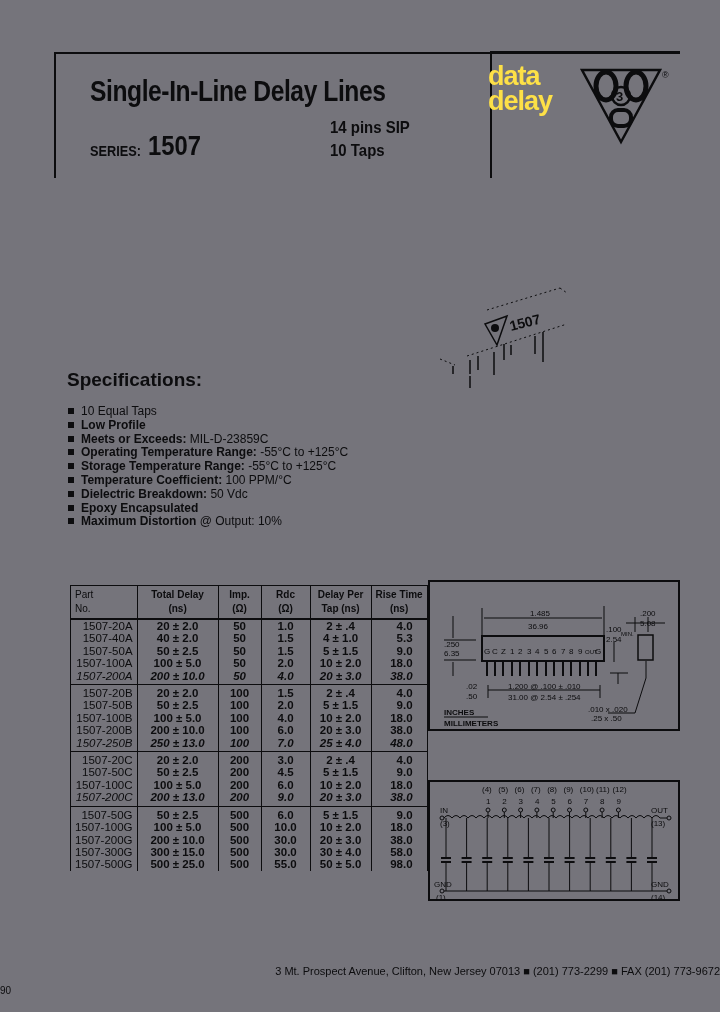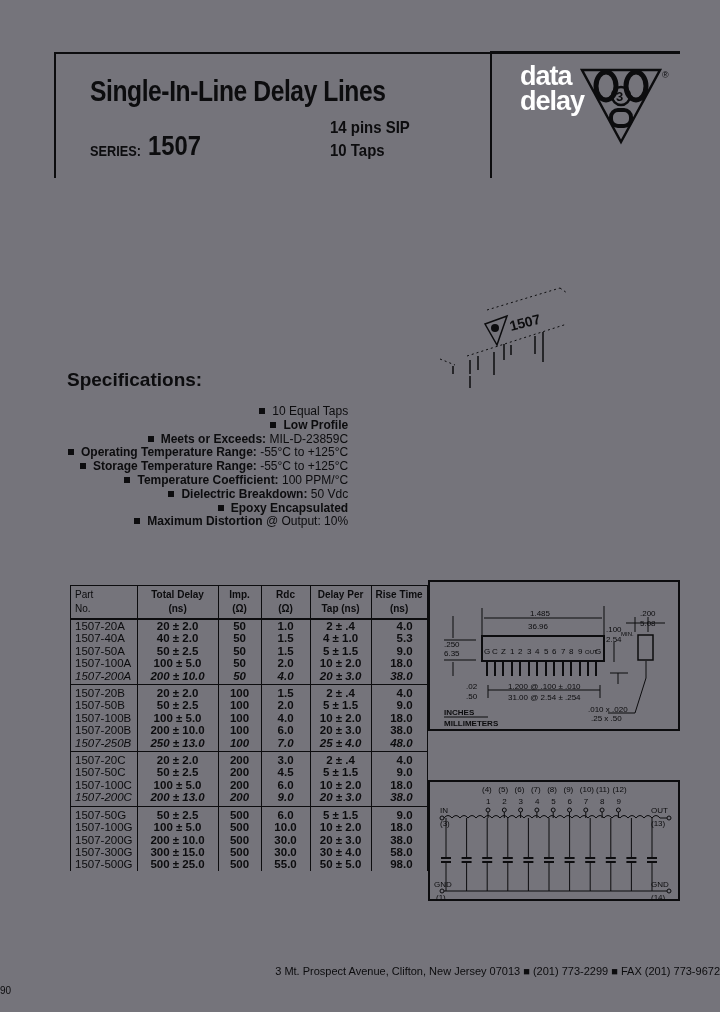--- a/index.html
+++ b/index.html
@@ -9,35 +9,35 @@
   }
   .abs { position:absolute; }
   
   .header-box { left:54px; top:52px; width:626px; height:126px; border-top:2px solid #0c0c0e; border-left:2px solid #0c0c0e; box-sizing:border-box; }
   .title { left:90px; top:74px; font-family:"Liberation Sans Narrow","Liberation Sans", sans-serif; font-weight:bold; font-size:30px; letter-spacing:-0.5px; transform:scaleX(0.82); transform-origin:left top; white-space:nowrap; }
   .series-label { left:90px; top:142px; font-weight:bold; font-size:15px; transform:scaleX(0.85); transform-origin:left top; }
   .series-num { left:148px; top:130px; font-weight:bold; font-size:28px; transform:scaleX(0.85); transform-origin:left top; }
   .sub1 { left:330px; top:118px; font-weight:bold; font-size:17px; transform:scaleX(0.88); transform-origin:left top; white-space:nowrap; }
   .sub2 { left:330px; top:141px; font-weight:bold; font-size:17px; transform:scaleX(0.88); transform-origin:left top; white-space:nowrap; }
   .logo-box { left:490px; top:51px; width:190px; height:127px; border:2px solid #0c0c0e; box-sizing:border-box; border-right:none; border-bottom:none; }
-  .logo-text { left:520px; top:64px; font-weight:900; font-size:27px; line-height:25px; letter-spacing:-1px; color:#ffffff; }
+  .logo-text { left:488px; top:64px; font-weight:900; font-size:27px; line-height:25px; letter-spacing:-1px; color:#fde047; }
   .logo-text div { white-space:nowrap; }
   .logo-inc { font-size:10px; font-weight:bold; }
   
   .spec-title { left:67px; top:369px; font-weight:bold; font-size:19px; }
-  .spec-list { left:68px; top:405px; margin:0; padding:0; list-style:none; font-size:12px; line-height:13.8px;text-align:right; }
+  .spec-list { left:68px; top:405px; margin:0; padding:0; list-style:none; font-size:12px; line-height:13.8px; }
   .spec-list li { white-space:nowrap; }
   .spec-list li::before { content:""; display:inline-block; width:6px; height:6px; background:#0c0c0e; margin-right:7px; vertical-align:1px; }
   .spec-list b { font-weight:bold; }
   
   table.spec { position:absolute; left:70px; top:585px; border-collapse:collapse; font-family:"Liberation Sans", sans-serif; font-size:11.5px; }
   table.spec td, table.spec th { border-left:1.5px solid #0c0c0e; border-right:1.5px solid #0c0c0e; padding:0 4px; height:12.4px; line-height:12.4px; white-space:nowrap; }
   table.spec th { font-weight:bold; font-size:10px; height:16px; line-height:14px; border-top:1.5px solid #0c0c0e; border-bottom:2px solid #0c0c0e; padding-top:2px; padding-bottom:2px; }
   table.spec th.part { text-align:left; font-weight:normal;margin-top:6px; }
-  table.spec td.part { text-align:left; font-weight:normal; width:52px; }
+  table.spec td.part { text-align:right; font-weight:normal; width:52px; }
   table.spec td.bold { font-weight:bold; text-align:center; }
   table.spec tr.group-end td { border-bottom:1.5px solid #0c0c0e; padding-bottom:2px;font-style:italic; }
   table.spec tr.group-start td { padding-top:2px; }
   table.spec td.num { text-align:right; padding-right:14px; font-weight:bold; }
   
   .dim-box { left:428px; top:580px; width:252px; height:151px; border:2px solid #0c0c0e; box-sizing:border-box; }
   .sch-box { left:428px; top:780px; width:252px; height:121px; border:2px solid #0c0c0e; box-sizing:border-box; }
   .footer { left:0; width:720px; top:965px; text-align:right; font-size:11px; }
   .pageno { left:0; width:720px; top:985px; font-size:10px; }
   svg text { font-family:"Liberation Sans", sans-serif; }

